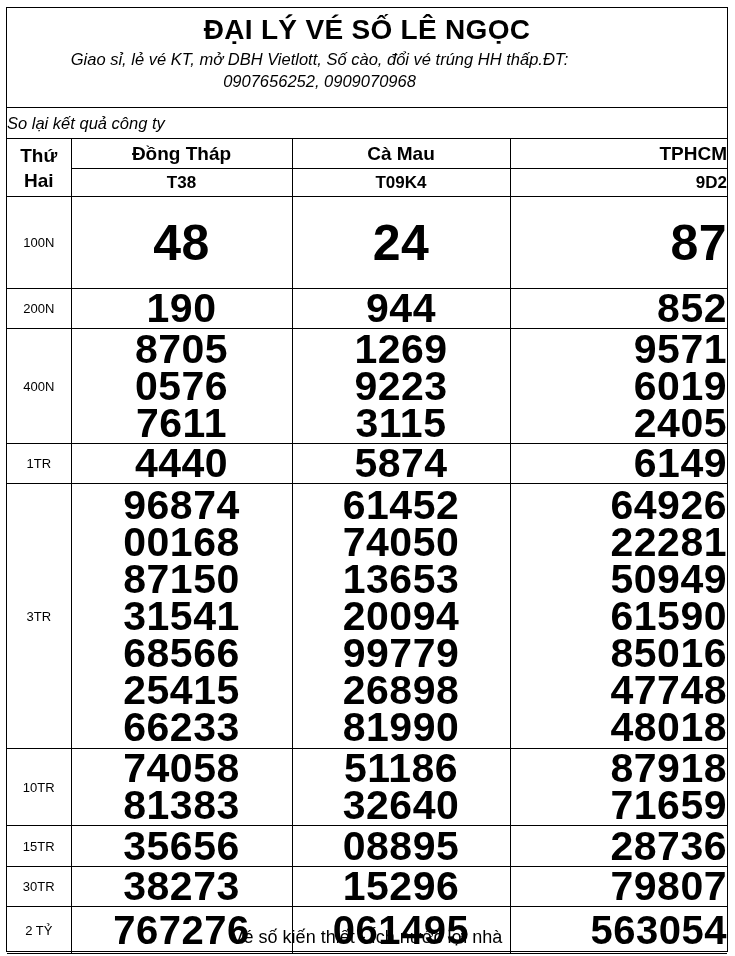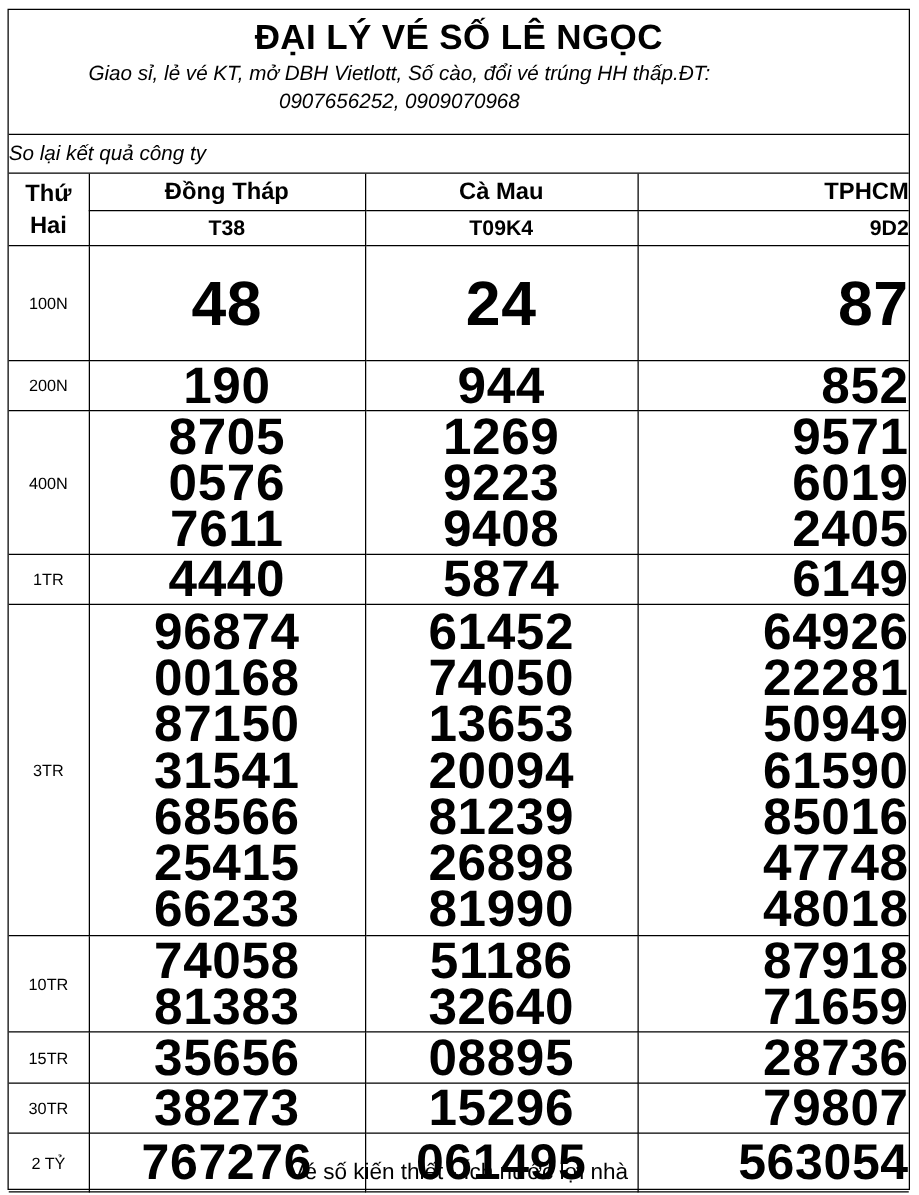--- a/index.html
+++ b/index.html
@@ -94,21 +94,21 @@
         <tr style="height: 115px;">
           <td class="lbl">400N</td>
           <td class="num">
             <span class="numline">8705</span>
             <span class="numline">0576</span>
             <span class="numline">7611</span>
           </td>
           <td class="num">
             <span class="numline">1269</span>
             <span class="numline">9223</span>
-            <span class="numline">9408</span>
+            <span class="numline">3115</span>
           </td>
           <td class="num">
             <span class="numline">9571</span>
             <span class="numline">6019</span>
             <span class="numline">2405</span>
           </td>
         </tr>
         <tr style="height: 40px;">
           <td class="lbl">1TR</td>
           <td class="num">
@@ -130,21 +130,21 @@
             <span class="numline">31541</span>
             <span class="numline">68566</span>
             <span class="numline">25415</span>
             <span class="numline">66233</span>
           </td>
           <td class="num">
             <span class="numline">61452</span>
             <span class="numline">74050</span>
             <span class="numline">13653</span>
             <span class="numline">20094</span>
-            <span class="numline">81239</span>
+            <span class="numline">99779</span>
             <span class="numline">26898</span>
             <span class="numline">81990</span>
           </td>
           <td class="num">
             <span class="numline">64926</span>
             <span class="numline">22281</span>
             <span class="numline">50949</span>
             <span class="numline">61590</span>
             <span class="numline">85016</span>
             <span class="numline">47748</span>

